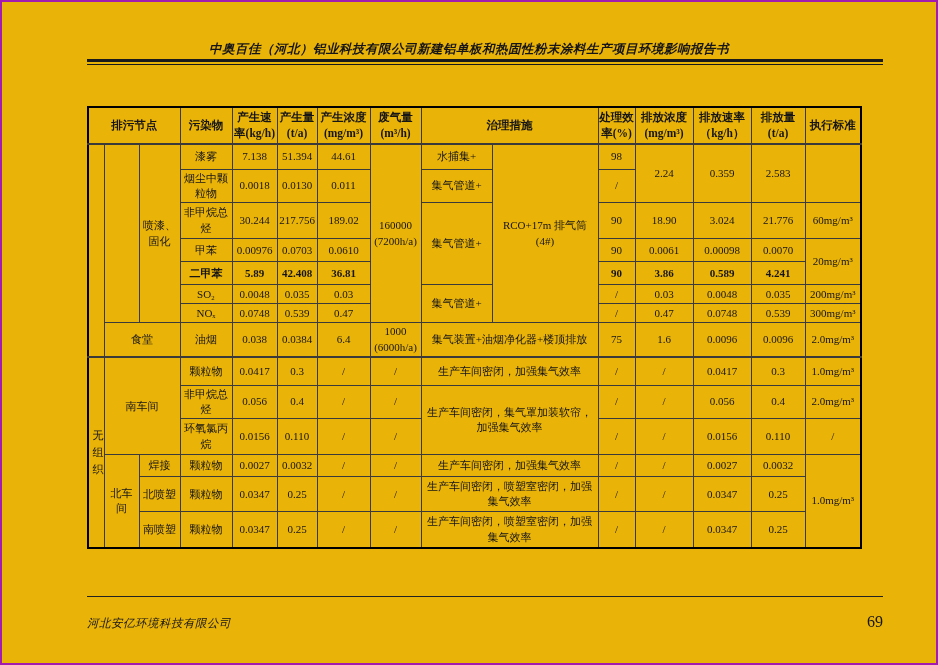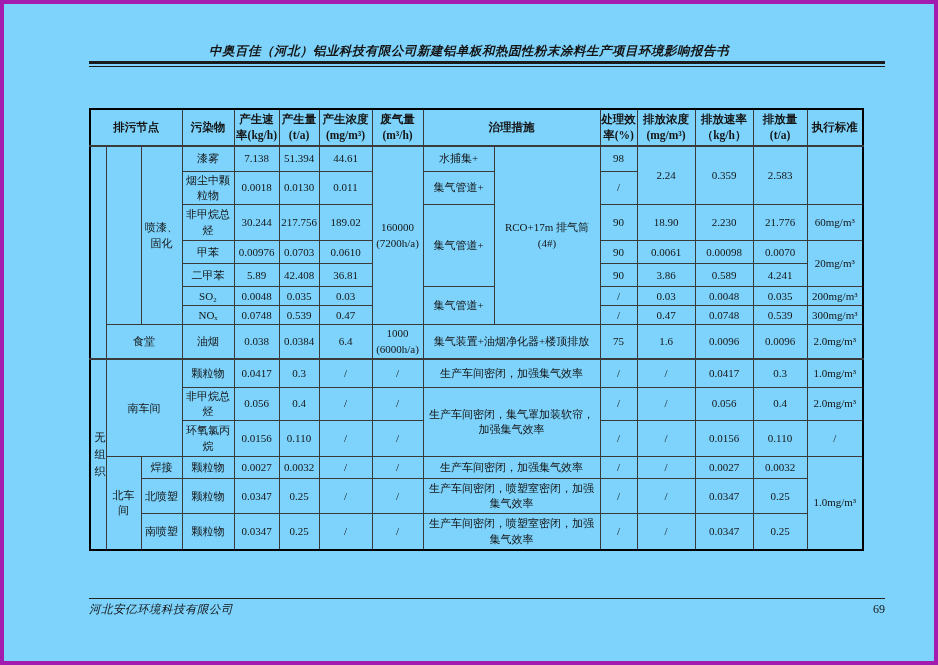--- a/index.html
+++ b/index.html
@@ -1,21 +1,21 @@
 <!DOCTYPE html>
 <html><head>
 <meta charset="utf-8">
 <style>
   html,body{margin:0;padding:0;}
   body{
     width:938px;height:665px;position:relative;background:#ffffff;
     font-family:"Liberation Serif","DejaVu Serif",serif;color:#151515;
     overflow:hidden;
   }
-  .page{position:absolute;inset:0;border:4px solid #a21caf;box-sizing:border-box;background:#7dd3fc;}
+  .page{position:absolute;inset:0;border:2px solid #a21caf;box-sizing:border-box;background:#eab308;}
   .title{
     position:absolute;top:39px;left:0;width:100%;text-align:center;
     font-size:12.5px;font-weight:600;font-style:italic;letter-spacing:.5px;
   }
   .hrule{
     position:absolute;top:57px;left:85px;width:796px;height:2px;
     border-top:3px solid #1b1b1b;border-bottom:1px solid #1b1b1b;
   }
   table.etable{
     position:absolute;top:104px;left:85px;width:773px;
@@ -35,22 +35,22 @@
   }
   .etable thead tr{height:36px;}
   .etable tr.sec td{border-top-width:2px;}
   .etable td.vert{padding:8px 0;line-height:1.55;text-align:right;}
   .frule{position:absolute;top:594px;left:85px;width:796px;border-top:1px solid #222;}
   .footer{
     position:absolute;top:598px;left:85px;width:796px;
     display:flex;justify-content:space-between;align-items:baseline;
     font-size:11.5px;
   }
-  .footer .company{font-style:italic;letter-spacing:.5px;}
-  .footer .pnum{font-size:12px;}
+  .footer .company{font-style:italic;letter-spacing:.5px;margin-top:16px;}
+  .footer .pnum{font-size:16px;}
 </style>
 </head>
 <body>
 
 <div class="page">
   <div class="title">中奥百佳（河北）铝业科技有限公司新建铝单板和热固性粉末涂料生产项目环境影响报告书</div>
   <div class="hrule"></div>
 
   <table class="etable">
     <colgroup>
@@ -124,36 +124,36 @@
           <td>/</td>
         </tr>
         <tr style="height: 36px;">
           <td>非甲烷总烃</td>
           <td>30.244</td>
           <td>217.756</td>
           <td>189.02</td>
           <td rowspan="3">集气管道+</td>
           <td>90</td>
           <td>18.90</td>
-          <td>2.230</td>
+          <td>3.024</td>
           <td>21.776</td>
           <td>60mg/m³</td>
         </tr>
         <tr style="height: 23px;">
           <td>甲苯</td>
           <td>0.00976</td>
           <td>0.0703</td>
           <td>0.0610</td>
           <td>90</td>
           <td>0.0061</td>
           <td>0.00098</td>
           <td>0.0070</td>
           <td rowspan="2">20mg/m³</td>
         </tr>
-        <tr style="height: 23px;">
+        <tr style="height: 23px; font-weight: bold;">
           <td>二甲苯</td>
           <td>5.89</td>
           <td>42.408</td>
           <td>36.81</td>
           <td>90</td>
           <td>3.86</td>
           <td>0.589</td>
           <td>4.241</td>
         </tr>
         <tr style="height: 19px; padding-left: 28px;">

